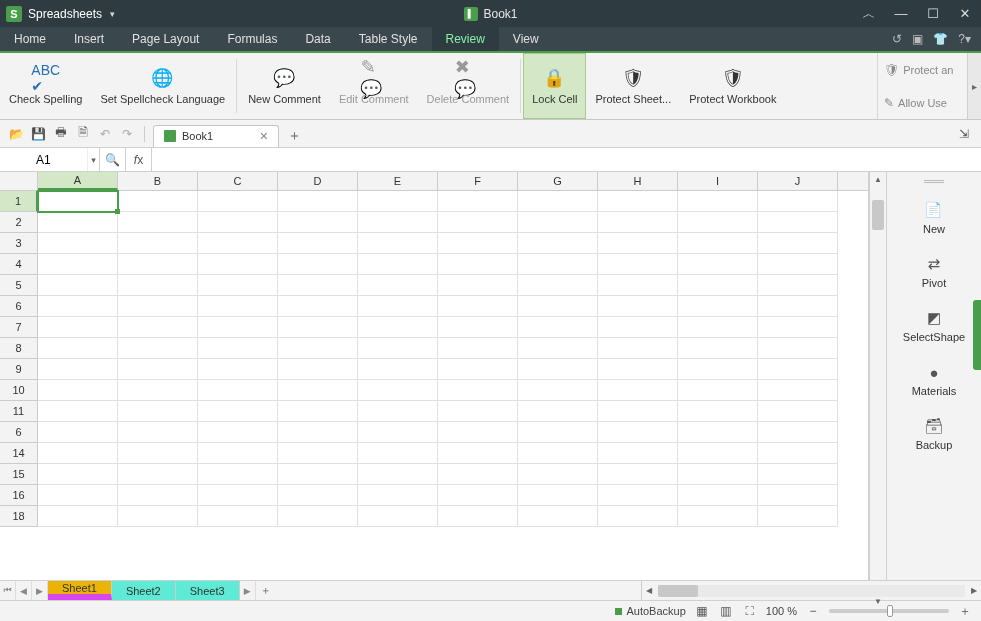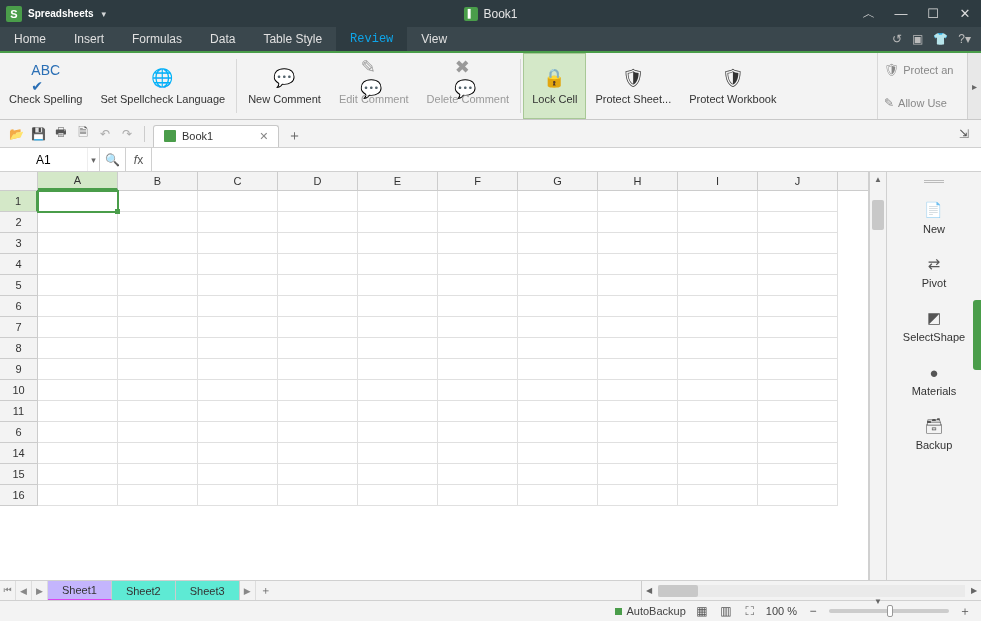--- a/index.html
+++ b/index.html
@@ -2,31 +2,31 @@
 <html><head>
 <meta charset="utf-8">
 <style>
 * { margin: 0; padding: 0; box-sizing: border-box; font-family: -apple-system, "Segoe UI", Arial, sans-serif; }
 body { width: 981px; height: 621px; overflow: hidden; background: #fff; font-size: 12px; color: #333; }
 
 
 .titlebar { height: 27px; background: #2e3b41; display: flex; align-items: center; color: #fff; position: relative; }
 .app-badge { display: flex; align-items: center; height: 27px; padding: 0 10px 0 6px; background: #2e3b41; gap: 6px; cursor: pointer; }
 .app-badge .logo { width: 16px; height: 16px; background: #4a9d4a; border-radius: 2px; display: flex; align-items: center; justify-content: center; color: #fff; font-weight: bold; font-size: 11px; }
-.app-badge .name { font-weight: bold; font-size: 10px; }
+.app-badge .name { font-weight: normal; font-size: 12px; }
 .app-badge .caret { font-size: 9px; opacity: .8; margin-left: 2px; }
 .title-center { position: absolute; left: 50%; transform: translateX(-50%); display: flex; align-items: center; gap: 6px; font-size: 12px; color: #e6e6e6; }
 .title-center .doc-icon { width: 14px; height: 14px; background: #4a9d4a; border-radius: 2px; display: inline-flex; align-items: center; justify-content: center; color: #fff; font-size: 8px; }
 .title-controls { margin-left: auto; display: flex; align-items: center; }
 .title-controls .tc { width: 32px; height: 27px; display: flex; align-items: center; justify-content: center; cursor: pointer; color: #ddd; font-size: 13px; }
 
 
 .menubar { height: 26px; background: #3a474d; border-bottom: 2px solid #4a9d4a; display: flex; align-items: center; color: #e0e0e0; font-size: 12px; }
 .menubar .menu-item { padding: 0 14px; height: 26px; display: flex; align-items: center; cursor: pointer; }
-.menubar .menu-item.active { background: #2e3b41; color: #0ea5e9; border-bottom: 2px solid #4a9d4a; margin-bottom: -2px; font-family: Liberation Mono, monospace; }
+.menubar .menu-item.active { background: #2e3b41; color: #86efac; border-bottom: 2px solid #4a9d4a; margin-bottom: -2px; }
 .menubar .right-icons { margin-left: auto; display: flex; gap: 10px; padding-right: 10px; color: #bbb; font-size: 12px; }
 
 
 .ribbon { height: 67px; background: #f3f3f3; border-bottom: 1px solid #c8c8c8; display: flex; align-items: stretch; overflow: hidden; }
 .ribbon-btn { display: flex; flex-direction: column; align-items: center; justify-content: center; padding: 4px 8px; gap: 4px; cursor: pointer; min-width: 60px; border: 1px solid transparent; }
 .ribbon-btn.active { background: #d4e8c8; border: 1px solid #a8c896; }
 .ribbon-btn.disabled { color: #999; cursor: default; }
 .ribbon-btn .ico { width: 26px; height: 22px; display: flex; align-items: center; justify-content: center; font-size: 18px; }
 .ribbon-btn .lbl { font-size: 11px; white-space: nowrap; }
 .ribbon-sep { width: 1px; background: #d8d8d8; margin: 6px 2px; }
@@ -81,21 +81,21 @@
 .side-drag { width: 20px; height: 3px; border-top: 1px solid #bbb; border-bottom: 1px solid #bbb; margin-bottom: 8px; }
 .side-item { display: flex; flex-direction: column; align-items: center; gap: 4px; padding: 6px 0 10px; cursor: pointer; width: 100%; font-size: 11px; }
 .side-item .ico { width: 18px; height: 18px; display: flex; align-items: center; justify-content: center; font-size: 15px; color: #555; }
 .side-item.accent .ico { color: #4a9d4a; }
 .side-expand { position: absolute; right: 0; top: 300px; width: 8px; height: 70px; background: #4a9d4a; border-radius: 3px 0 0 3px; cursor: pointer; }
 
 
 .sheet-row { height: 20px; background: #f3f3f3; border-top: 1px solid #d0d0d0; display: flex; align-items: stretch; font-size: 11px; }
 .sheet-nav { width: 16px; display: flex; align-items: center; justify-content: center; color: #888; cursor: pointer; font-size: 9px; border-right: 1px solid #ddd; }
 .sheet-tab { padding: 0 14px; display: flex; align-items: center; border-right: 1px solid #ccc; cursor: pointer; background: #5eead4; }
-.sheet-tab.active { background: #c4b5fd; border-bottom: 1px solid #d946ef; }
+.sheet-tab.active { background: #eab308; border-bottom: 6px solid #d946ef; }
 .sheet-add { width: 20px; display: flex; align-items: center; justify-content: center; cursor: pointer; color: #666; }
 .sheet-spacer { flex: 1; }
 .hscroll { width: 340px; display: flex; align-items: center; border-left: 1px solid #ccc; }
 .hscroll-arrow { width: 14px; text-align: center; font-size: 8px; color: #666; cursor: pointer; }
 .hscroll-track { flex: 1; height: 12px; background: #eaeaea; position: relative; margin: 0 2px; }
 .hscroll-thumb { position: absolute; left: 0; width: 40px; top: 0; bottom: 0; background: #c8c8c8; border-radius: 2px; }
 
 
 .statusbar { height: 21px; background: #f3f3f3; border-top: 1px solid #d0d0d0; display: flex; align-items: center; padding: 0 8px; gap: 10px; font-size: 11px; color: #444; }
 .statusbar .sb-right { margin-left: auto; display: flex; align-items: center; gap: 8px; }
@@ -121,20 +121,21 @@
     <div class="tc">︿</div>
     <div class="tc">—</div>
     <div class="tc">☐</div>
     <div class="tc">✕</div>
   </div>
 </div>
 
 <div class="menubar" id="menubar">
   <div class="menu-item">Home</div>
     <div class="menu-item">Insert</div>
+    <div class="menu-item">Page Layout</div>
     <div class="menu-item">Formulas</div>
     <div class="menu-item">Data</div>
     <div class="menu-item">Table Style</div>
     <div class="menu-item active">Review</div>
     <div class="menu-item">View</div>
     <div class="right-icons">
     <span class="ri">↺</span>
     <span class="ri">▣</span>
     <span class="ri">👕</span>
     <span class="ri">?▾</span>
@@ -427,20 +428,33 @@
             <div class="cell"></div>
             <div class="cell"></div>
             <div class="cell"></div>
             <div class="cell"></div>
             <div class="cell"></div>
             <div class="cell"></div>
             <div class="cell"></div>
             <div class="cell"></div>
             <div class="cell"></div>
           </div>
+          <div class="row">
+            <div class="row-h">18</div>
+            <div class="cell"></div>
+            <div class="cell"></div>
+            <div class="cell"></div>
+            <div class="cell"></div>
+            <div class="cell"></div>
+            <div class="cell"></div>
+            <div class="cell"></div>
+            <div class="cell"></div>
+            <div class="cell"></div>
+            <div class="cell"></div>
+          </div>
         </div>
     </div>
   </div>
   <div class="vscroll">
     <div class="vscroll-arrow">▲</div>
     <div class="vscroll-inner">
         <div class="vscroll-thumb"></div>
       </div>
     <div class="vscroll-arrow">▼</div>
   </div>

